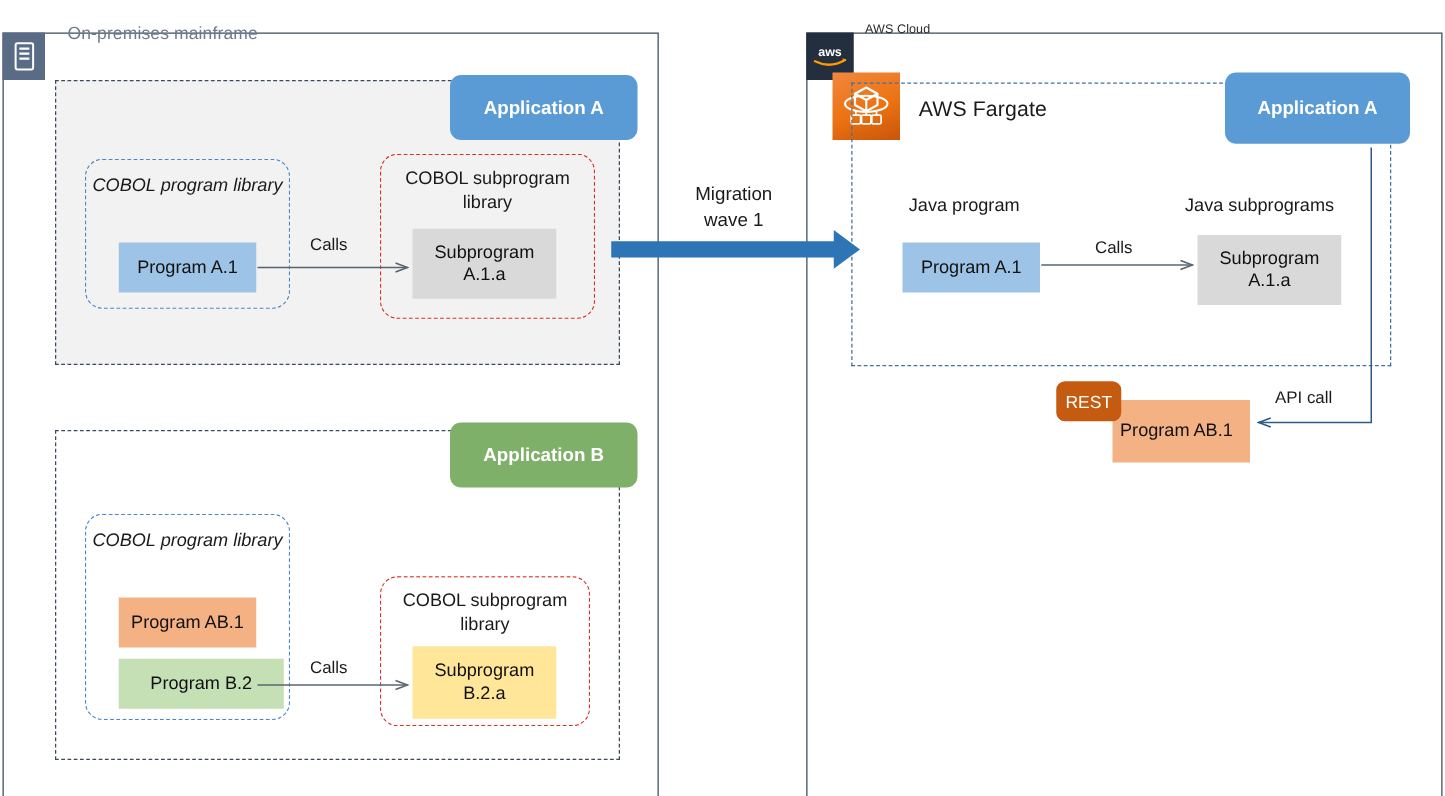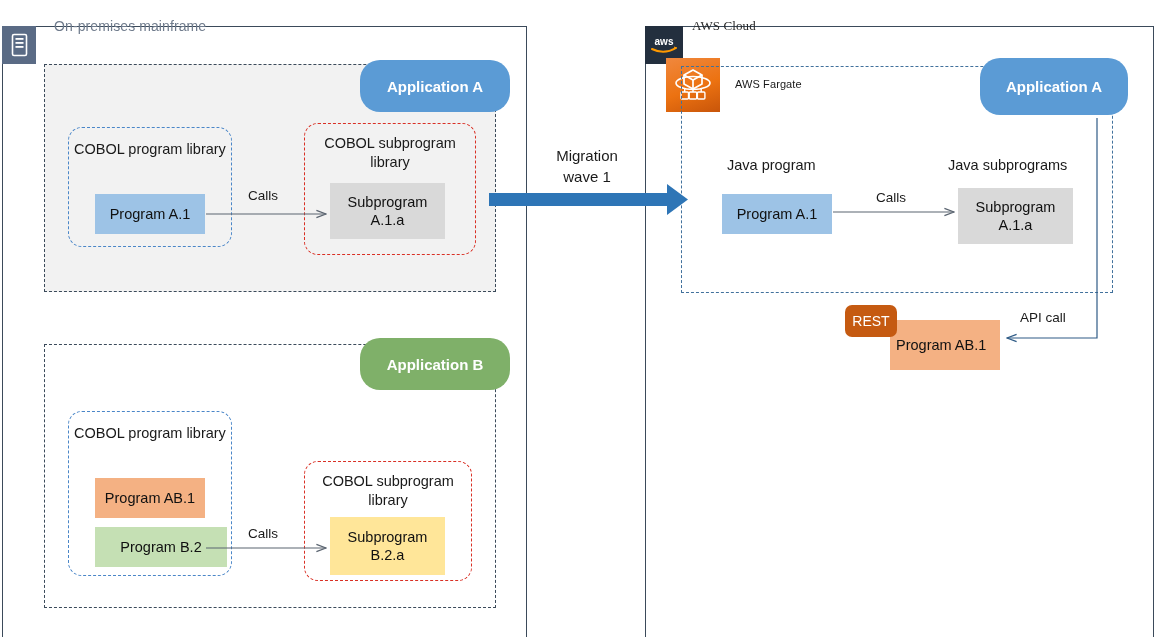--- a/index.html
+++ b/index.html
@@ -9,35 +9,35 @@
   #onprem-panel{left:2px;top:4px;width:525px;height:629px;}
   #aws-panel{left:645px;top:4px;width:509px;height:629px;}
 
   .corner-icon{position:absolute;left:-1px;top:-1px;width:34px;height:38px;
       display:flex;align-items:center;justify-content:center;box-sizing:border-box;}
   #mainframe-icon-box{background:#5a6b85;}
   #aws-logo-box{background:#232f3e;width:38px;height:38px;}
 
   .panel-title{position:absolute;font-size:14px;letter-spacing:.1px;}
   #onprem-title{left:54px;top:18px;color:#6f7b8c;}
-  #aws-title{left:692px;top:18px;color:#2a2a2a;font-size:13px;font-family:Liberation Serif, serif;}
+  #aws-title{left:692px;top:18px;color:#2a2a2a;font-size:10px;}
 
-  .app-badge{position:absolute;border-radius:20px;display:flex;align-items:center;
+  .app-badge{position:absolute;border-radius:9px;display:flex;align-items:center;
       justify-content:center;color:#fff;font-weight:bold;font-size:15px;z-index:6;}
   #badge-app-a-left{left:360px;top:60px;width:150px;height:52px;background:#5b9bd5;}
   #badge-app-b{left:360px;top:338px;width:150px;height:52px;background:#7fb069;}
   #badge-app-a-right{left:980px;top:58px;width:148px;height:57px;background:#5b9bd5;}
 
   .region-dashed{position:absolute;border:1px dashed #3b4a5a;box-sizing:border-box;}
   #app-a-region{left:44px;top:64px;width:452px;height:228px;background:#f2f2f2;}
   #app-b-region{left:44px;top:344px;width:452px;height:264px;background:#fff;}
   #fargate-region{left:681px;top:66px;width:432px;height:227px;border-color:#41719c;}
 
   .lib-box{position:absolute;box-sizing:border-box;border-radius:14px;}
-  .lib-blue{border:1px dashed #4a86c8;}
+  .lib-blue{border:1px dashed #4a86c8;font-style:italic;}
   .lib-red{border:1px dashed #d93025;}
   #lib-a-prog{left:68px;top:127px;width:164px;height:120px;}
   #lib-a-sub{left:304px;top:123px;width:172px;height:132px;}
   #lib-b-prog{left:68px;top:411px;width:164px;height:165px;}
   #lib-b-sub{left:304px;top:461px;width:168px;height:120px;}
 
   .lib-label{position:absolute;width:100%;text-align:center;font-size:14.5px;
       line-height:19px;color:#1a1a1a;}
 
   .prog{position:absolute;display:flex;align-items:center;justify-content:center;
@@ -137,21 +137,21 @@
       <path d="M27 22 L27 31"></path>
     </g>
     <g fill="none" stroke="#fff" stroke-width="1.4">
       <rect x="15" y="34" width="7.5" height="7" rx="1"></rect>
       <rect x="23.2" y="34" width="7.5" height="7" rx="1"></rect>
       <rect x="31.4" y="34" width="7.5" height="7" rx="1"></rect>
       <path d="M18.7 31 L18.7 34 M27 31 L27 34 M35.2 31 L35.2 34"></path>
     </g>
   </svg>
 </div>
-<div class="panel-title" style="left:735px;top:78px;font-size:11px;text-align:center;">AWS Fargate</div>
+<div class="panel-title" style="left:735px;top:78px;font-size:17px;text-align:center;">AWS Fargate</div>
 
 <div class="region-dashed" id="fargate-region"></div>
 <div class="app-badge" id="badge-app-a-right">Application A</div>
 
 <div class="col-label" id="java-prog-label">Java program</div>
 <div class="col-label" id="java-sub-label">Java subprograms</div>
 <div class="prog" id="prog-a1-java">Program A.1</div>
 <div class="prog" id="sub-a1a-java">Subprogram A.1.a</div>
 <div class="calls-label" id="calls-java">Calls</div>
 

